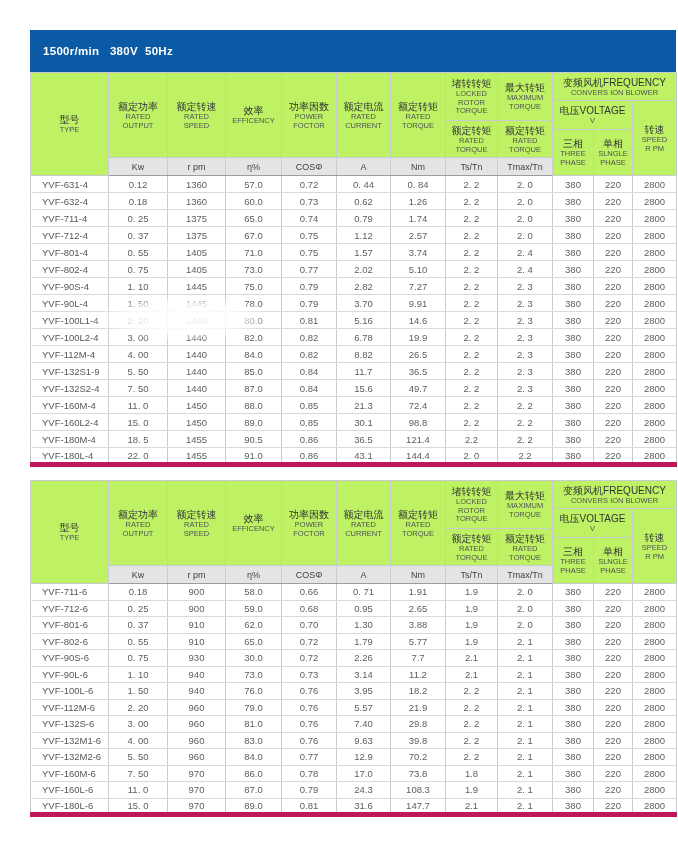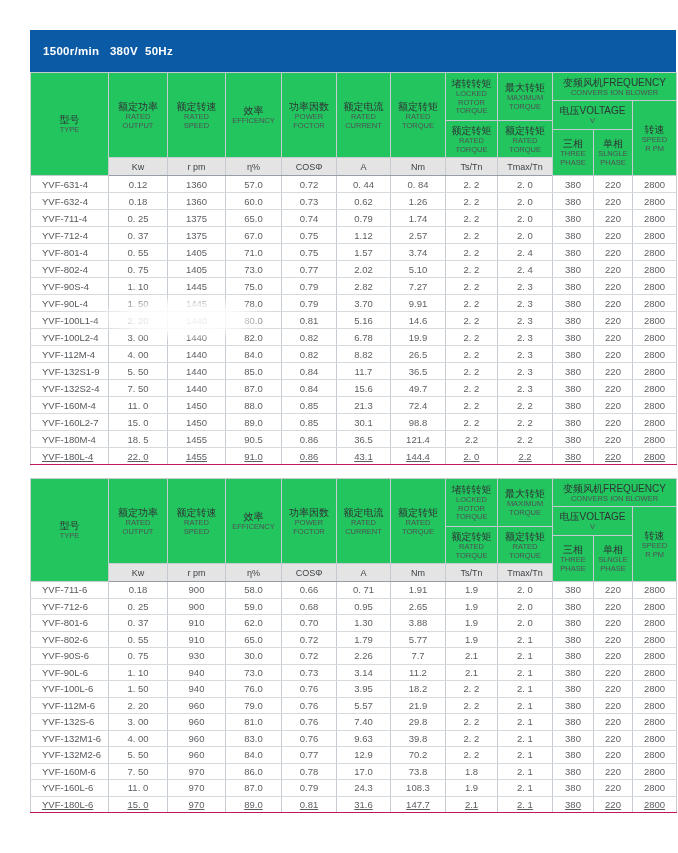--- a/index.html
+++ b/index.html
@@ -10,31 +10,31 @@
   .spec{margin-left:30px;width:646px;}
   .spec.first{margin-top:30px;}
   .spec.second{margin-top:13px;}
   .titlebar{
     height:42px;background:#0a5aa5;color:#fff;display:flex;align-items:center;
     box-sizing:border-box;padding-left:13px;
   }
   .titlebar span{font-size:11.5px;font-weight:bold;white-space:pre;letter-spacing:.3px;}
   table{border-collapse:collapse;table-layout:fixed;width:646px;}
   th,td{border:1px solid #c6ccd2;padding:0;margin:0;overflow:hidden;vertical-align:middle;}
-  thead th{font-weight:normal;text-align:center;background:#22c55e;}
+  thead th{font-weight:normal;text-align:center;background:#bef264;}
   .zh{font-size:10px;color:#303336;line-height:1.3;}
   .en{font-size:7.5px;color:#4e5256;white-space:pre-line;line-height:1.18;}
   tr.hr1{height:28px;} tr.hr2{height:20px;} tr.hr3{height:9px;} tr.hr4{height:28px;}
   tr.units{height:18px;}
   tr.units th{background:#e4e4e5;font-size:9px;color:#3f4245;border-bottom:1px solid #979ea5;}
   tbody tr{height:17px;}
   .t2 tbody tr{height:16.5px;}
   tbody td{font-size:9.5px;color:#5b5e62;text-align:center;
            border-top-color:#d6dadd;border-bottom-color:#d6dadd;}
-  tbody tr:last-child td{border-bottom:1px solid #be185d;text-decoration:underline;}
+  tbody tr:last-child td{border-bottom:5px solid #be185d;}
   tbody td:first-child{text-align:left;padding-left:11px;color:#54575b;}
   .smudge{
     position:absolute;left:95px;top:296px;width:175px;height:44px;pointer-events:none;
     background:radial-gradient(ellipse at center, rgba(255,255,255,.95) 0%,
                rgba(255,255,255,.8) 45%, rgba(255,255,255,0) 75%);
   }
 </style>
 </head>
 <body>
 
@@ -345,21 +345,21 @@
           <td>0.85</td>
           <td>21.3</td>
           <td>72.4</td>
           <td>2. 2</td>
           <td>2. 2</td>
           <td>380</td>
           <td>220</td>
           <td>2800</td>
         </tr>
         <tr>
-          <td>YVF-160L2-7</td>
+          <td>YVF-160L2-4</td>
           <td>15. 0</td>
           <td>1450</td>
           <td>89.0</td>
           <td>0.85</td>
           <td>30.1</td>
           <td>98.8</td>
           <td>2. 2</td>
           <td>2. 2</td>
           <td>380</td>
           <td>220</td>

